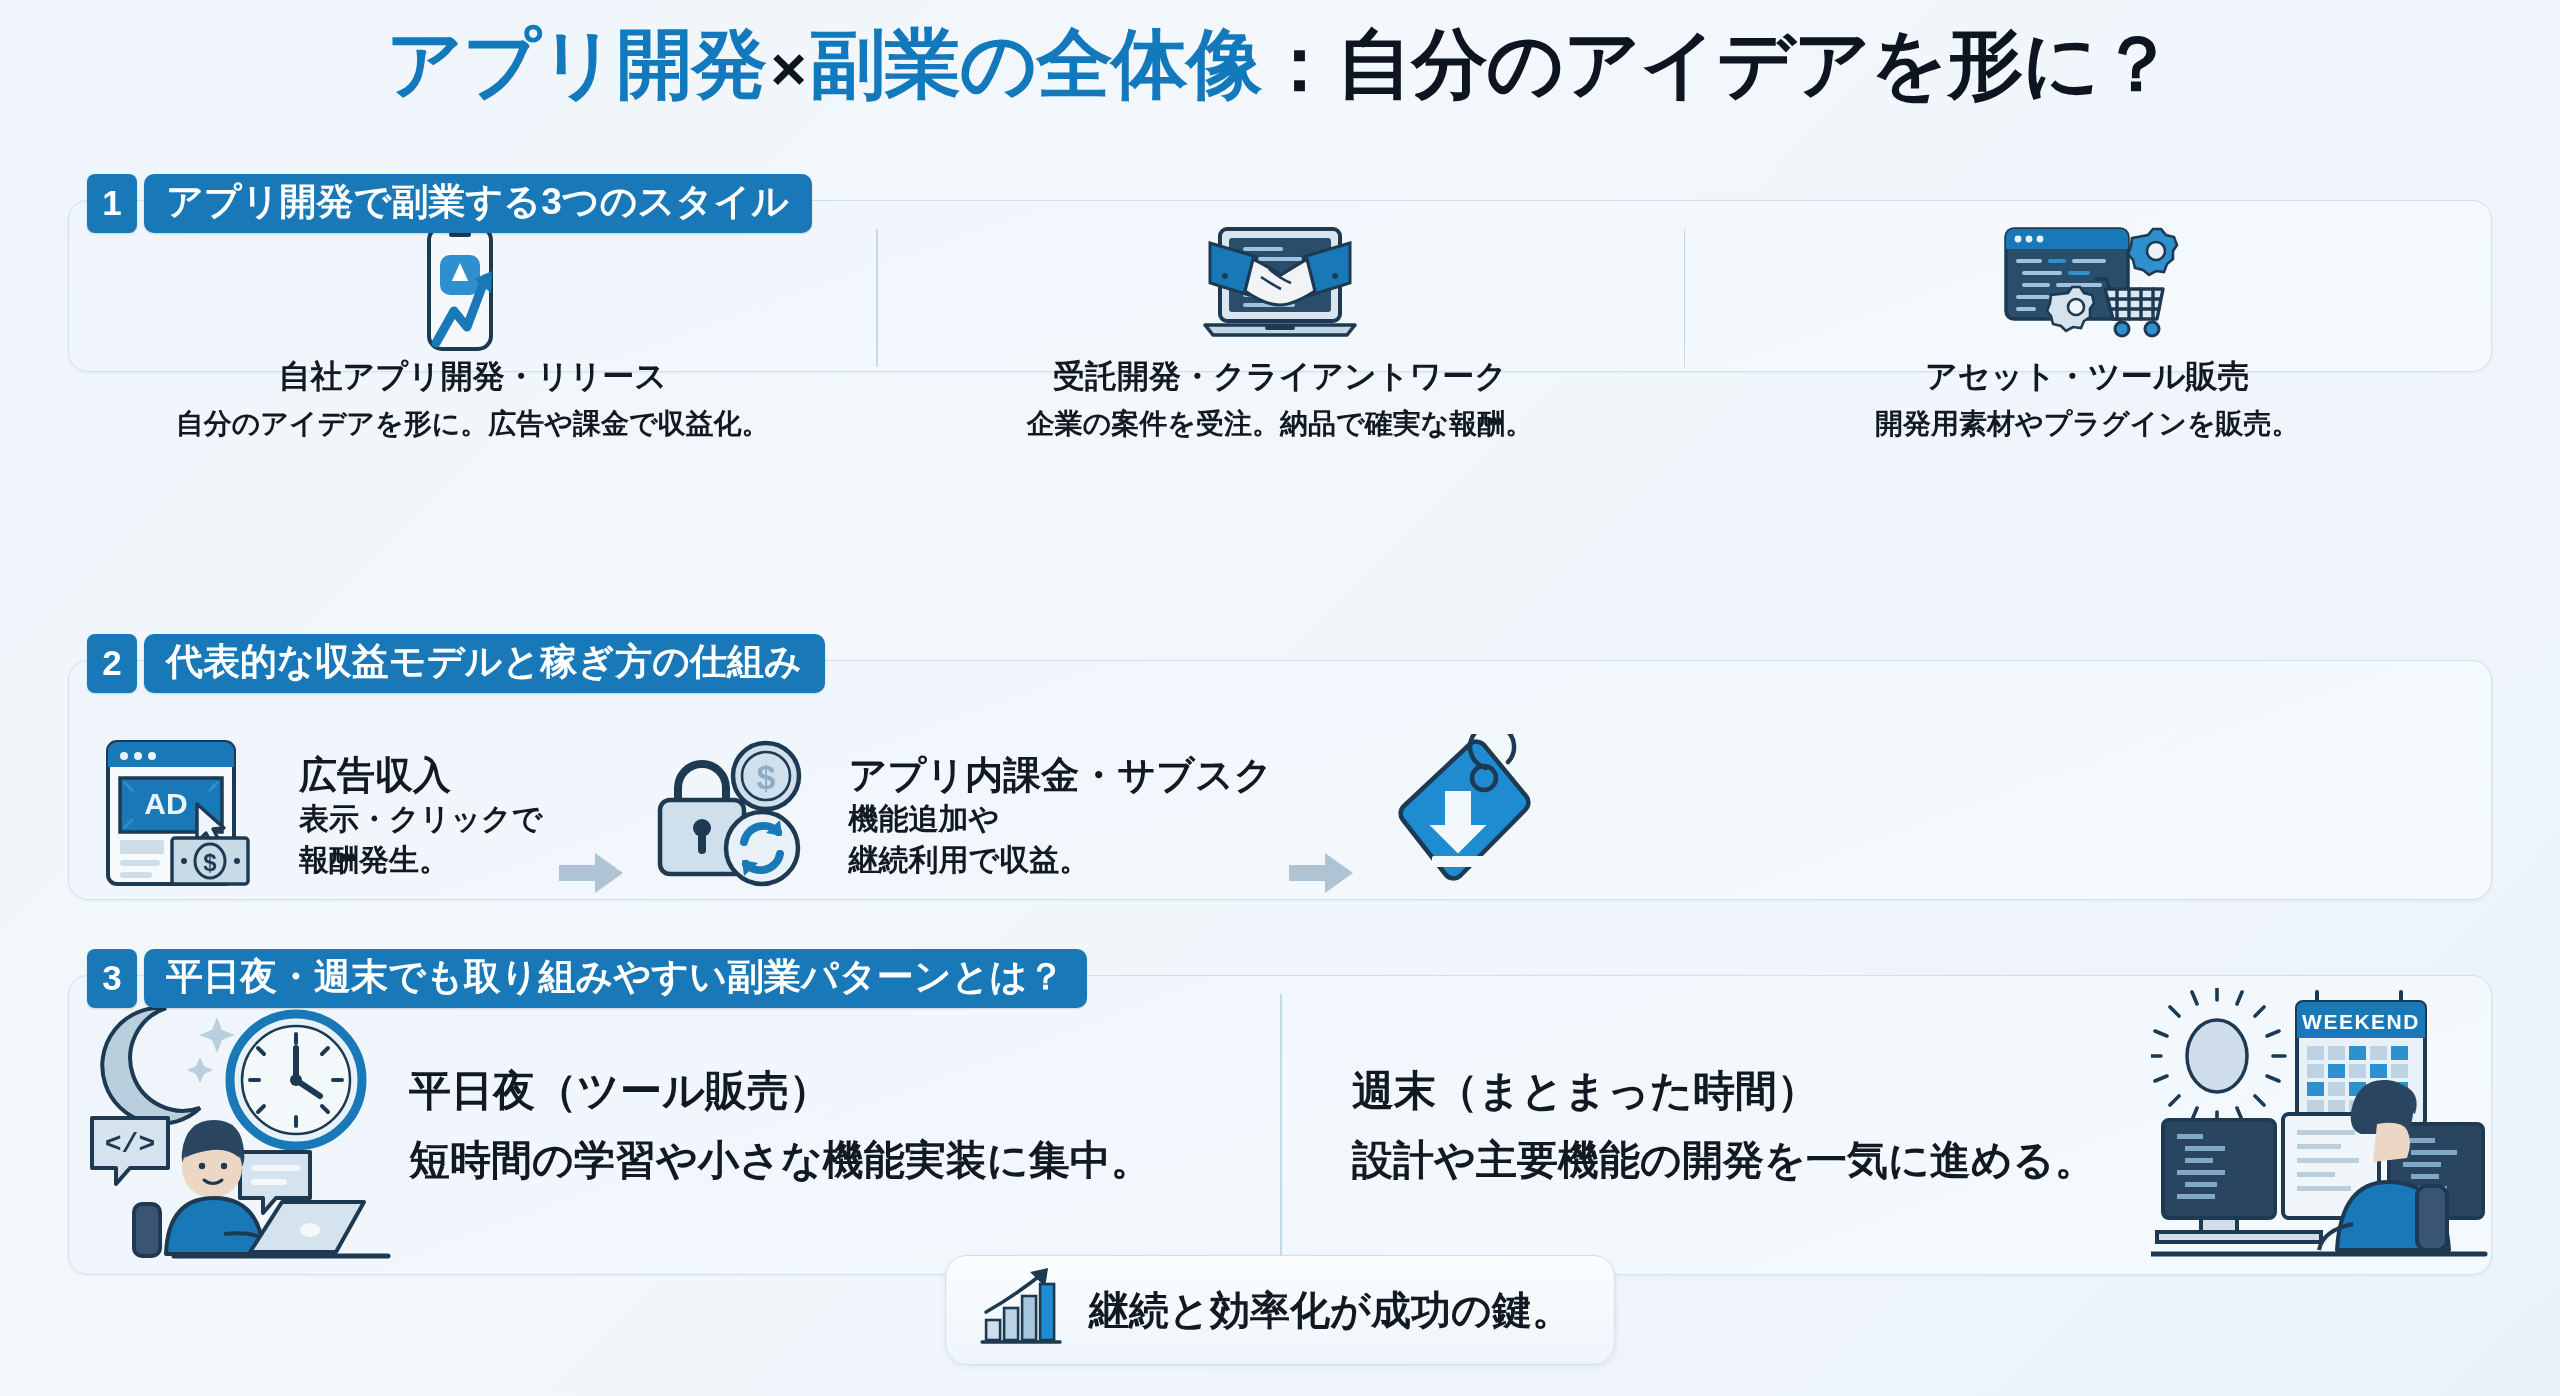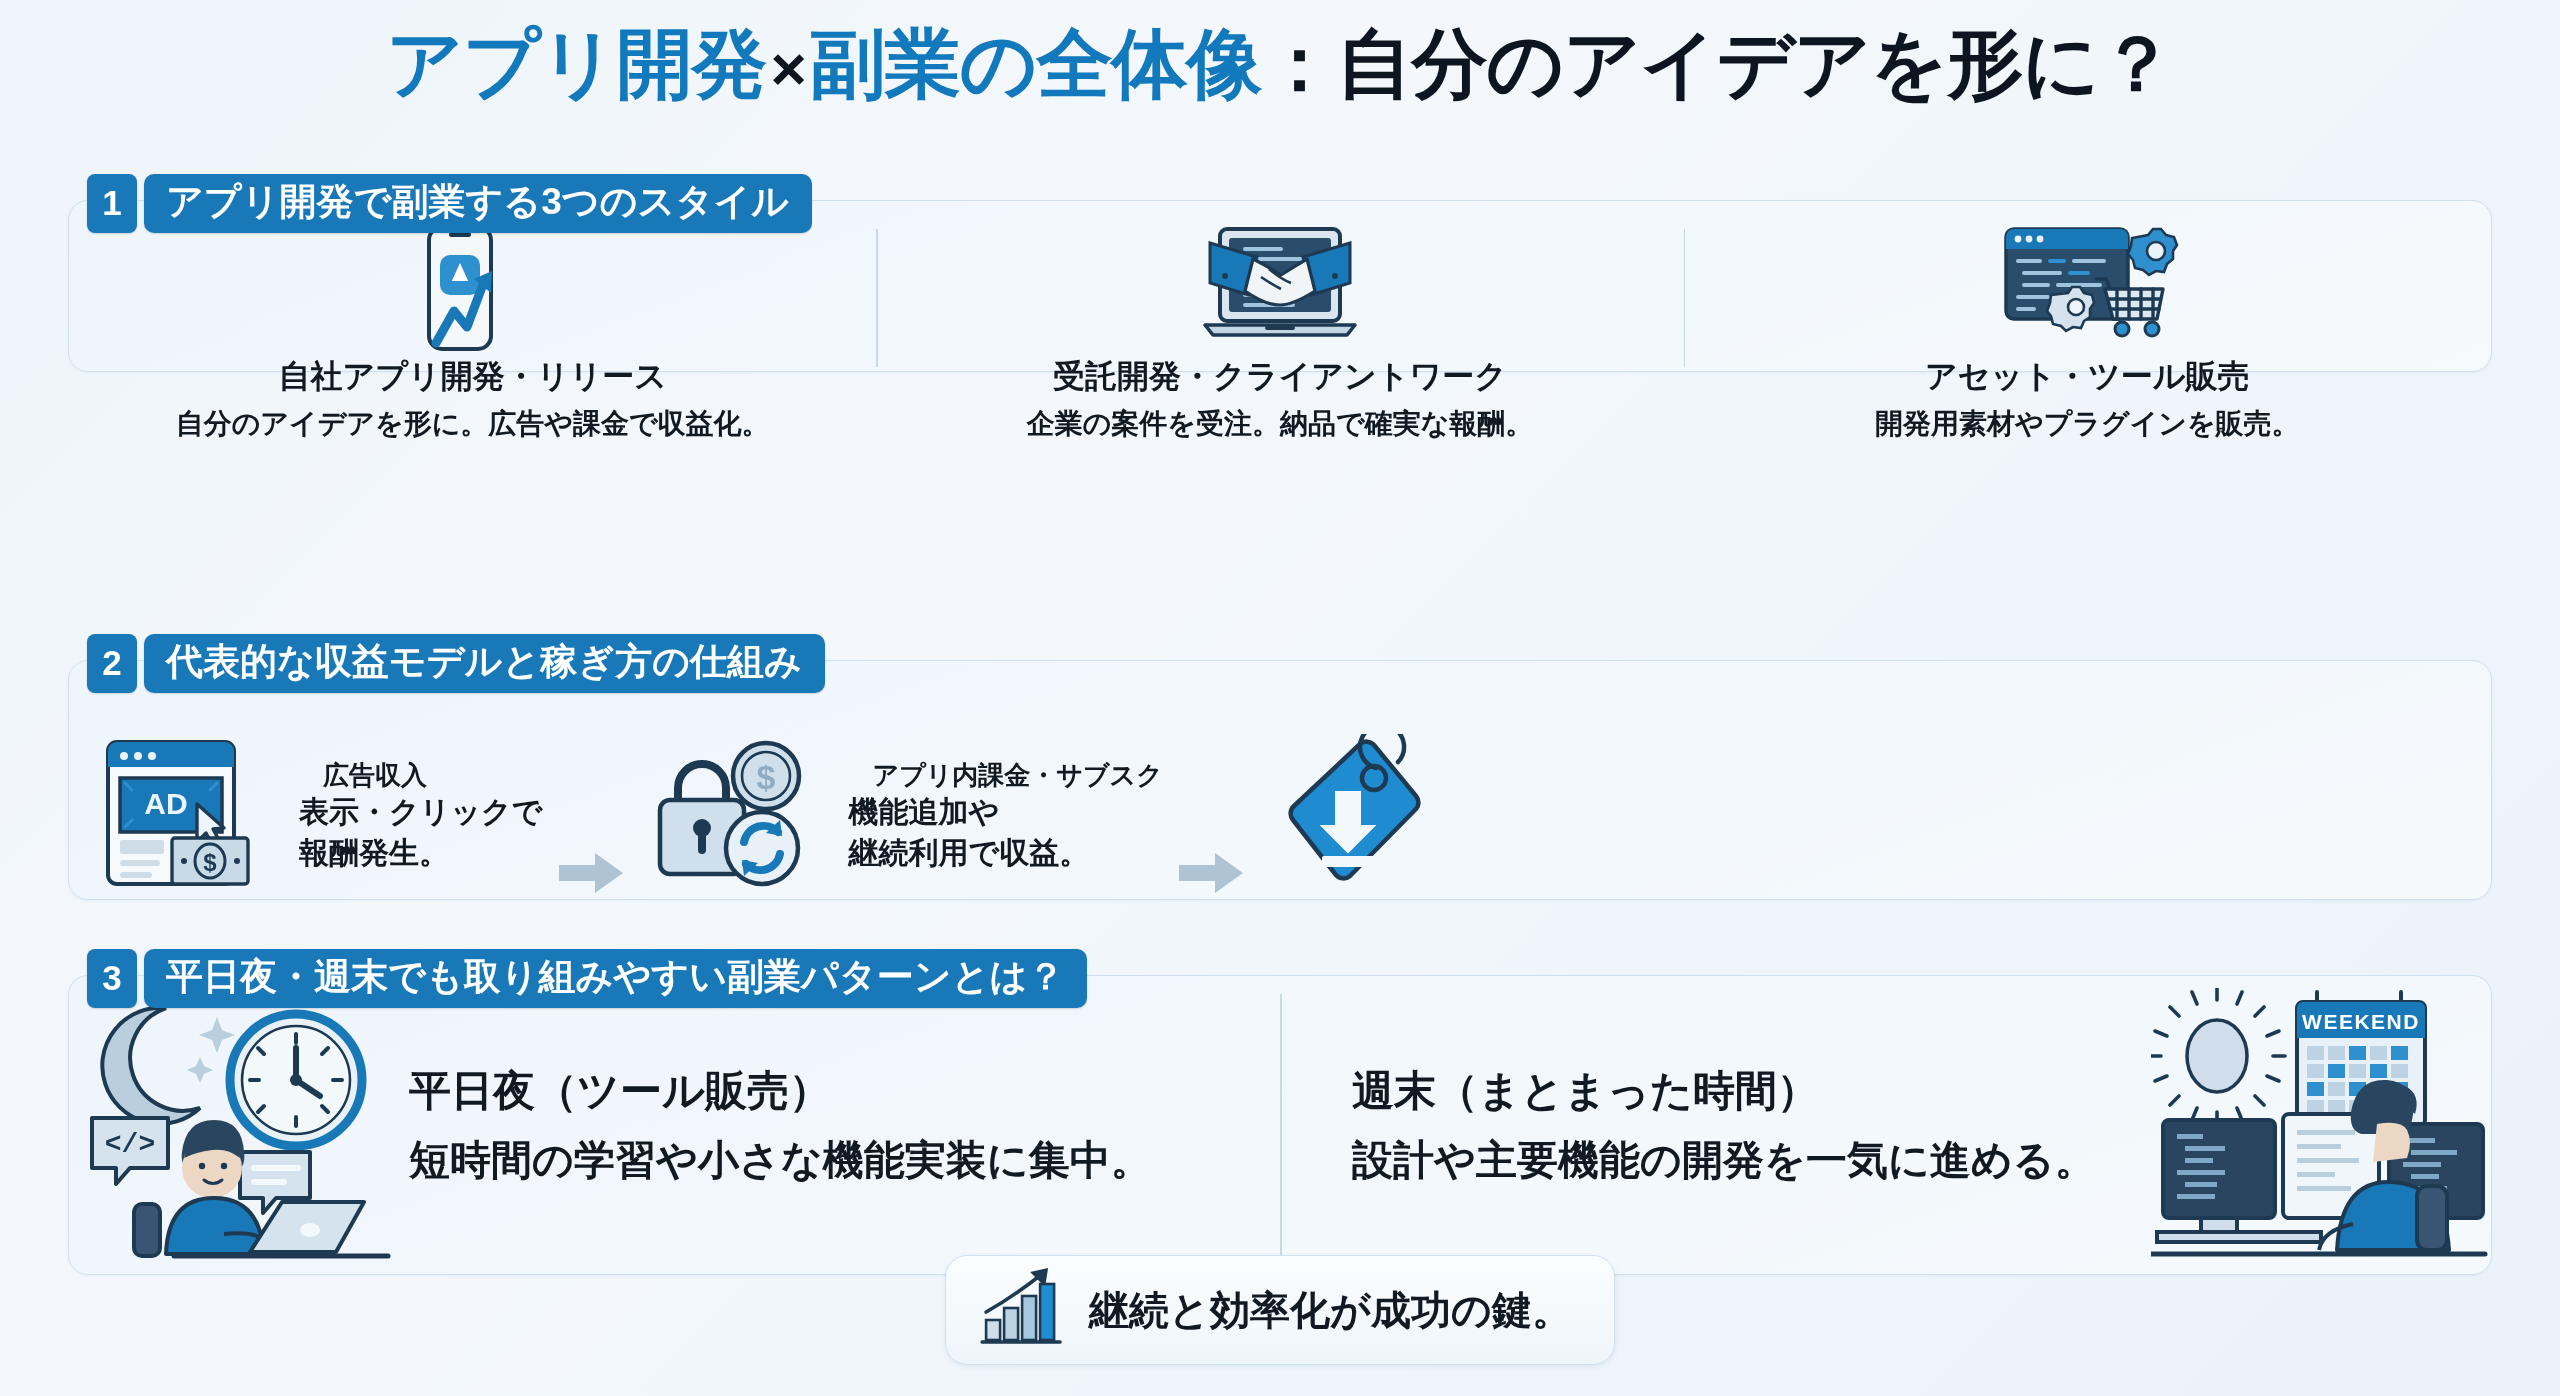--- a/index.html
+++ b/index.html
@@ -98,21 +98,21 @@
   #sec2{ top:660px; height:240px; }
   #sec2 .body{
     display:flex;
     align-items:flex-end;
     height:100%;
     padding:0 20px;
   }
   .m-item{ display:flex; align-items:center; gap:20px; }
   .m-icon{ width:190px; display:flex; align-items:center; justify-content:center; }
   .m-text{ }
-  .m-title{ font-size:26px; font-weight:bold; white-space:nowrap; line-height:1.15;margin-left:24px; }
+  .m-title{ font-size:38px; font-weight:bold; white-space:nowrap; line-height:1.15; }
   .m-desc{ font-size:30px; font-weight:bold; line-height:1.3; margin-top:2px; white-space:nowrap; }
   .arrow{ flex:0 0 auto; margin:0 16px; }
 
   
   #sec3{ top:975px; height:300px; }
   #sec3 .body{
     display:flex;
     height:100%;
     align-items:center;
   }

